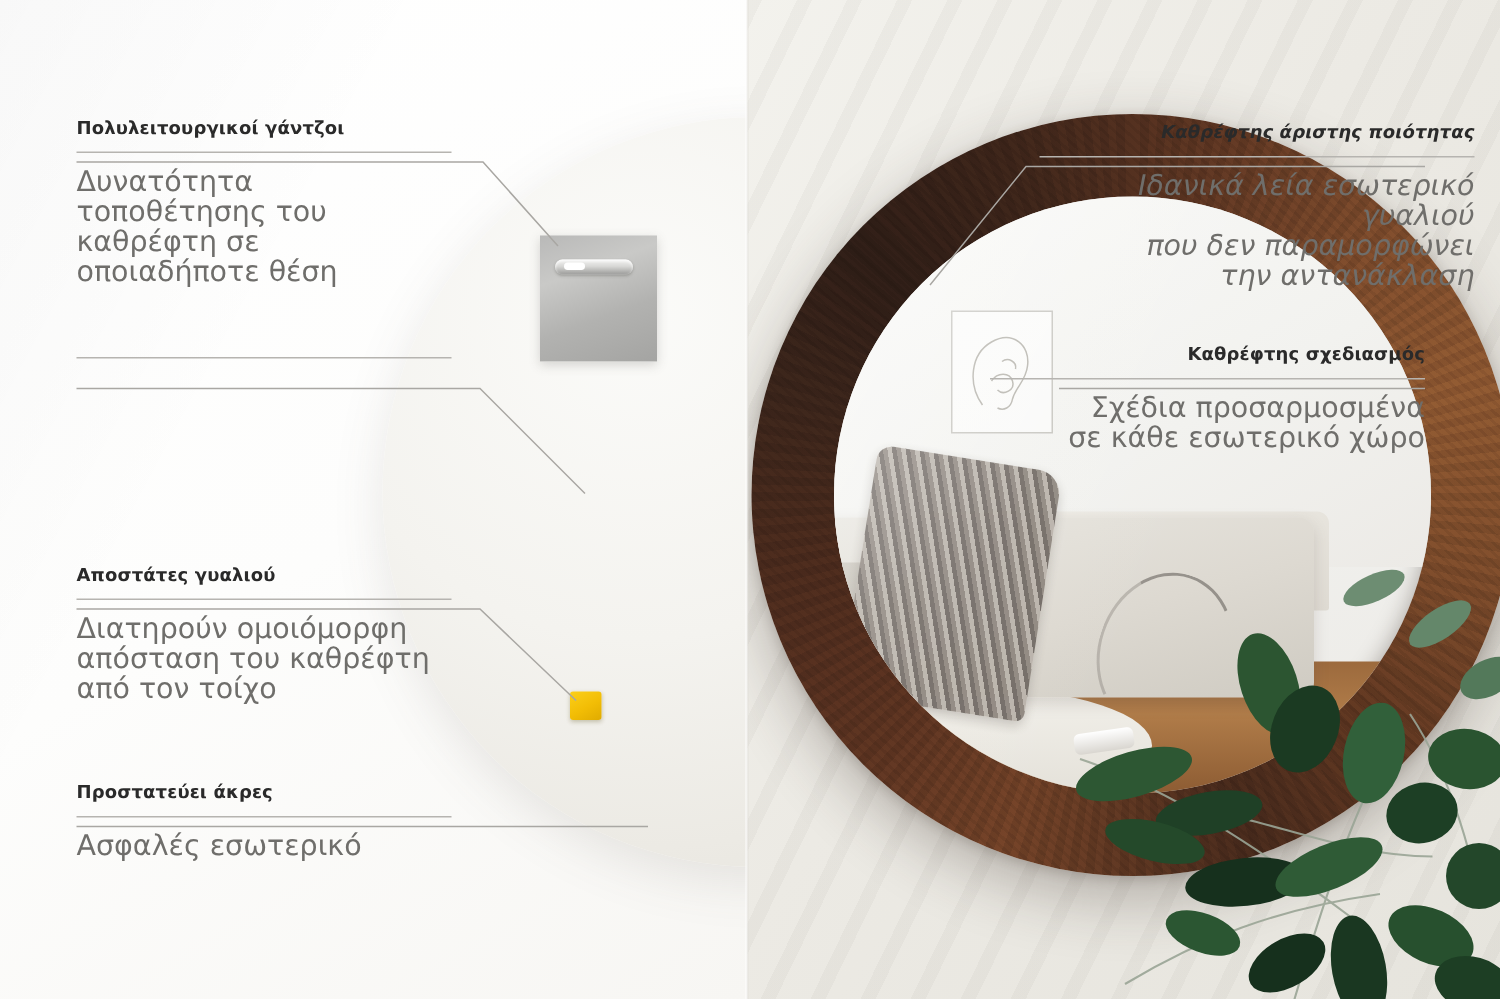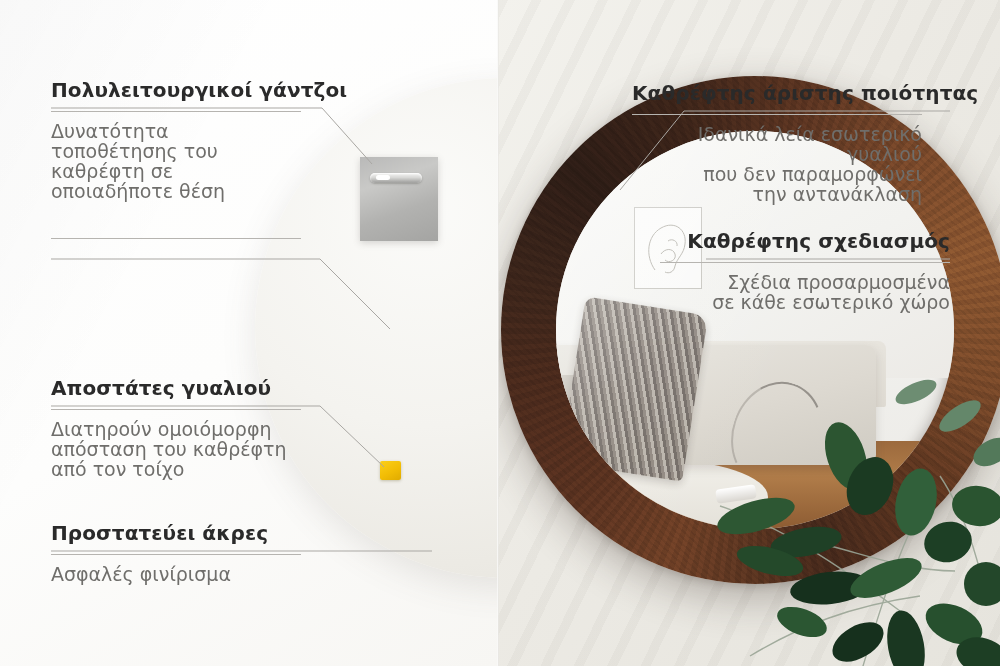--- a/index.html
+++ b/index.html
@@ -139,21 +139,21 @@
     background:linear-gradient(118deg,rgba(255,255,255,.42) 0%,rgba(255,255,255,.06) 38%,rgba(255,255,255,0) 60%);
     pointer-events:none;
   }
 
   
   .foliage{position:absolute;right:-10px;bottom:-10px;width:300px;height:320px;}
 
   
   .callout{position:absolute;}
   .c-title{
-    font-size:20px;font-weight:bold;color:#2a2a2a;letter-spacing:.1px;white-space:nowrap;
+    font-size:12px;font-weight:bold;color:#2a2a2a;letter-spacing:.1px;white-space:nowrap;
   }
   .c-rule{height:1px;background:#b6b4b0;margin-top:9px;}
   .c-body{
     font-size:19px;line-height:20px;color:#6f6e6b;margin-top:9px;white-space:pre-line;
   }
   .right .c-title,.right .c-body{text-align:right;}
 
   .leaders{position:absolute;left:0;top:0;width:1000px;height:666px;pointer-events:none;}
 </style>
 </head>
@@ -260,24 +260,24 @@
     <div class="c-title">Αποστάτες γυαλιού</div>
     <div class="c-rule"></div>
     <div class="c-body">Διατηρούν ομοιόμορφη
 απόσταση του καθρέφτη
 από τον τοίχο</div>
   </div>
 
   <div class="callout left" style="left:51px;top:521px;width:250px;">
     <div class="c-title">Προστατεύει άκρες</div>
     <div class="c-rule"></div>
-    <div class="c-body">Ασφαλές φινίρισμα</div>
-  </div>
-
-  <div class="callout right" style="left:632px;top:81px;width:290px;">
+    <div class="c-body">Ασφαλές εσωτερικό</div>
+  </div>
+
+  <div class="callout right" style="left:693px;top:81px;width:290px;font-style:italic;">
     <div class="c-title">Καθρέφτης άριστης ποιότητας</div>
     <div class="c-rule"></div>
     <div class="c-body">Ιδανικά λεία εσωτερικό γυαλιού
 που δεν παραμορφώνει
 την αντανάκλαση</div>
   </div>
 
   <div class="callout right" style="left:660px;top:229px;width:290px;">
     <div class="c-title">Καθρέφτης σχεδιασμός</div>
     <div class="c-rule"></div>

